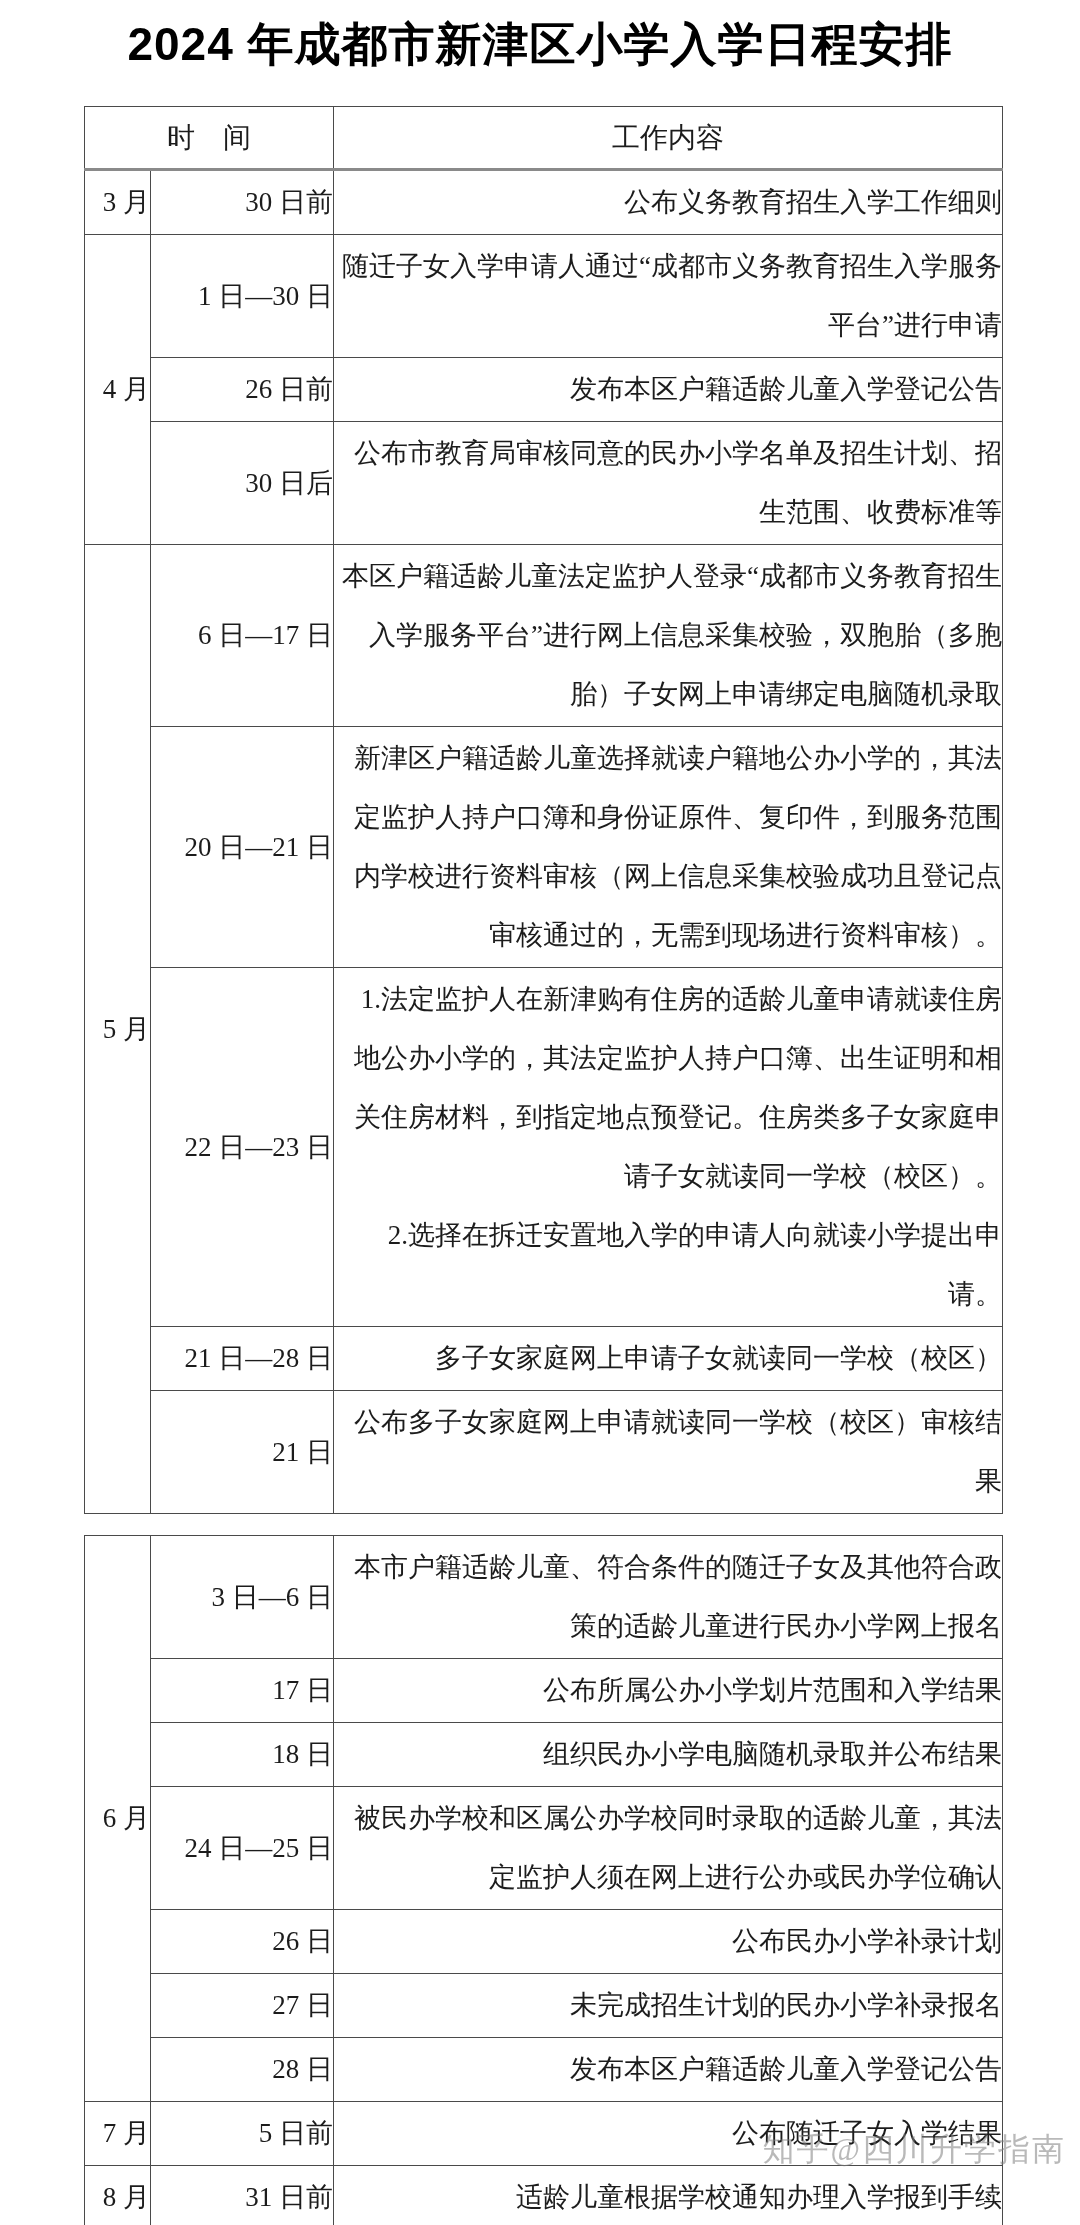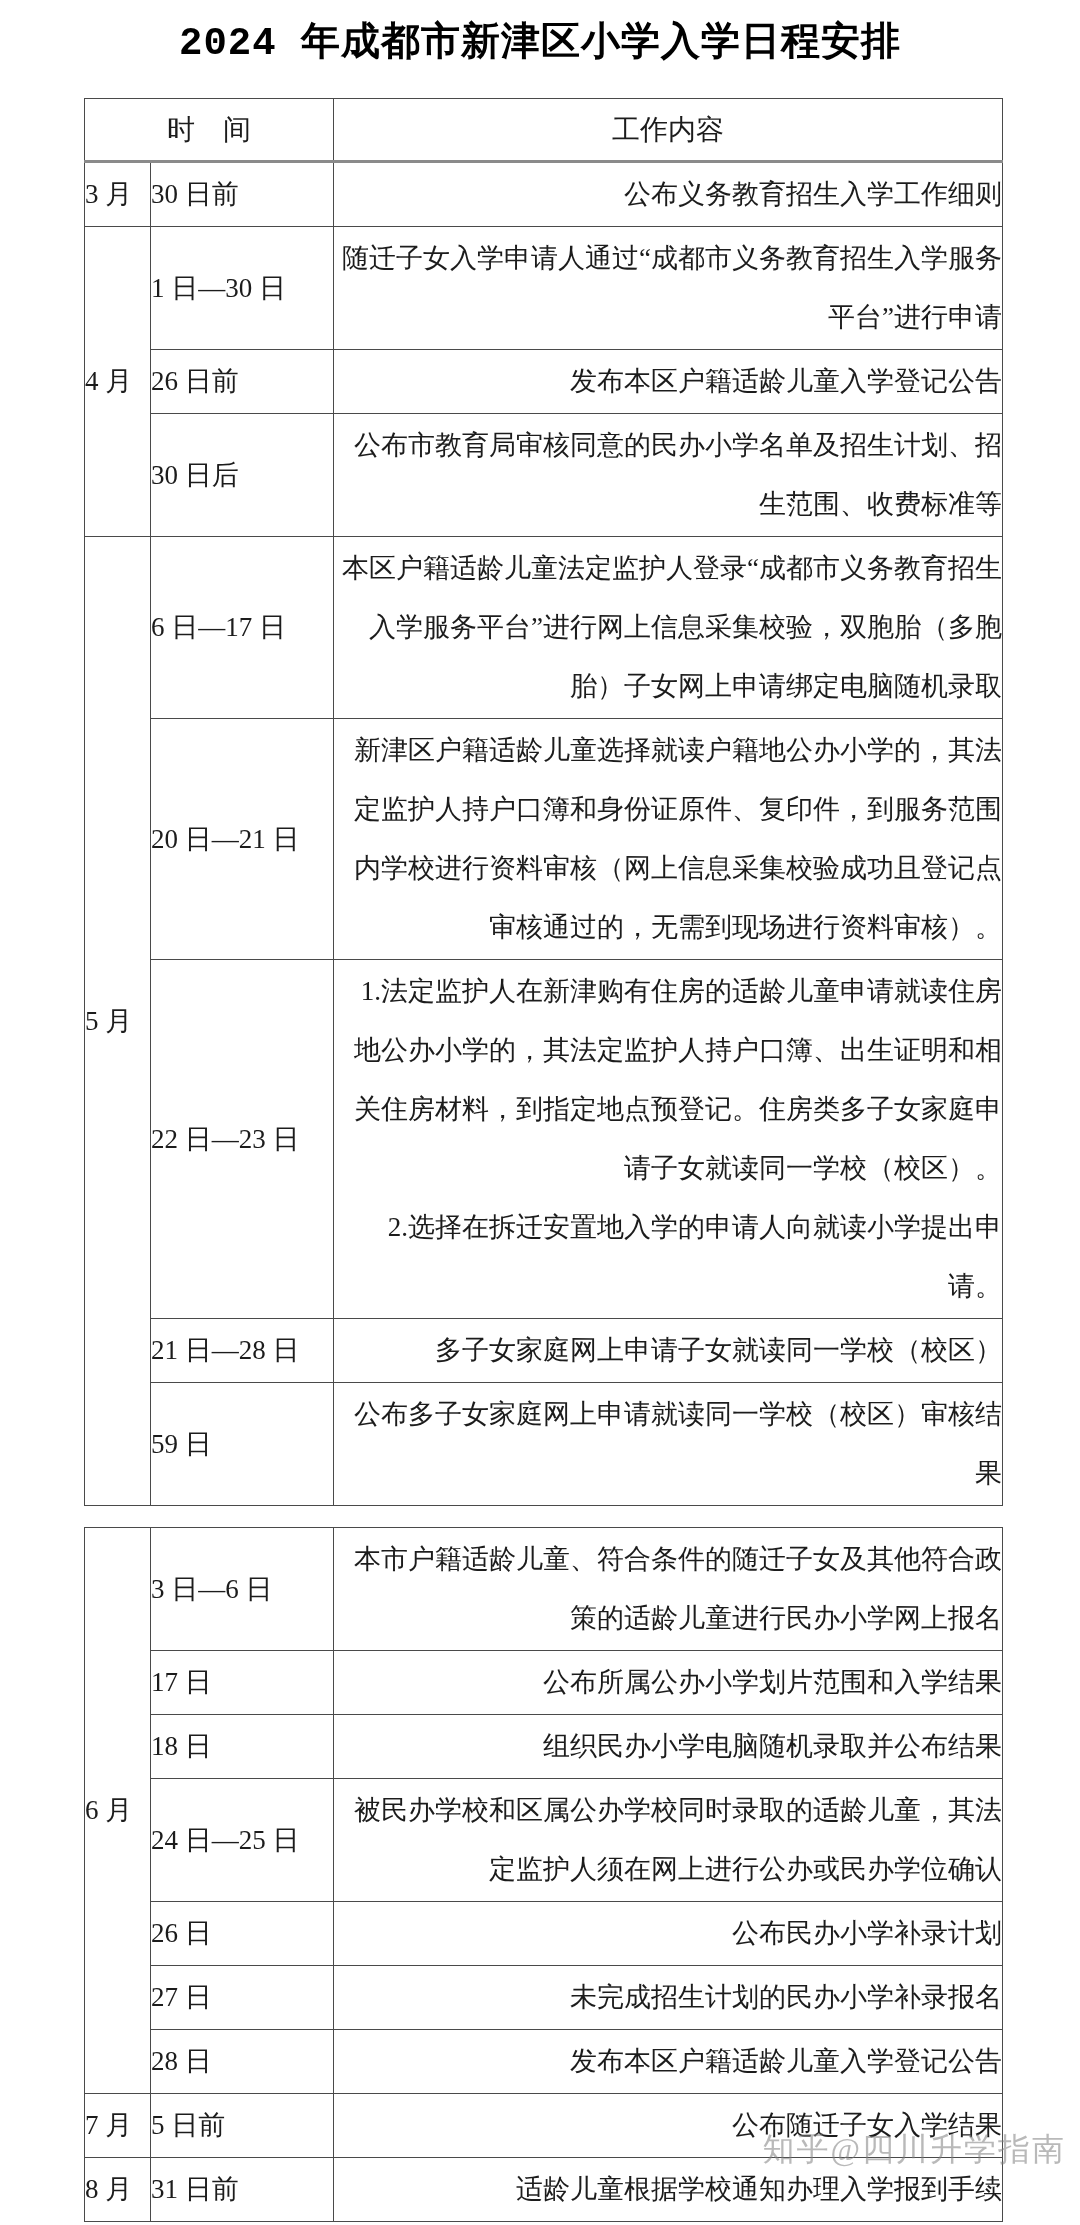--- a/index.html
+++ b/index.html
@@ -4,25 +4,25 @@
 <style>
   html,body{margin:0;padding:0;background:#ffffff;}
   body{
     width:1080px;height:2225px;overflow:hidden;position:relative;
     font-family:"Liberation Serif","DejaVu Serif",serif;
     color:#1c1c1c;
   }
   .page-title{
     margin-top:14px;
     text-align:center;
-    font-size:39px;
+    font-size:46px;
     font-weight:bold;
     letter-spacing:1px;
     color:#000;
-    font-family:Liberation Mono, monospace;
+    font-family:Liberation Sans, sans-serif;
   }
   .tbl-wrap{margin-left:84px;}
   table.sched{
     border-collapse:collapse;
     table-layout:fixed;
     width:918px;
     background:#fff;
   }
   table.sched col.c-month{width:66px;}
   table.sched col.c-day{width:183px;}
@@ -37,21 +37,21 @@
   table.sched thead th{
     font-family:"Liberation Sans","DejaVu Sans",sans-serif;
     font-weight:500;
     text-align:center;
     font-size:28px;
     border-bottom:3px solid #8a8a8a;
     padding:1px 0;
     border-radius:27px;
   }
   td.month, td.day{
-    text-align:left;
+    text-align:right;
     white-space:nowrap;
   }
   td.content{
     text-align:right;
     padding:2px 10px 2px 6px;
     white-space:pre-line;
   }
   .t1{margin-top:30px;}
   .t2{margin-top:21px;}
   .watermark{
@@ -115,21 +115,21 @@
       <tr>
         <td class="day">22 日—23 日</td>
         <td class="content">1.法定监护人在新津购有住房的适龄儿童申请就读住房地公办小学的，其法定监护人持户口簿、出生证明和相关住房材料，到指定地点预登记。住房类多子女家庭申请子女就读同一学校（校区）。
 2.选择在拆迁安置地入学的申请人向就读小学提出申请。</td>
       </tr>
       <tr>
         <td class="day">21 日—28 日</td>
         <td class="content">多子女家庭网上申请子女就读同一学校（校区）</td>
       </tr>
       <tr>
-        <td class="day">59 日</td>
+        <td class="day">21 日</td>
         <td class="content">公布多子女家庭网上申请就读同一学校（校区）审核结果</td>
       </tr>
     </tbody>
   </table>
 </div>
 
 <div class="tbl-wrap t2">
   <table class="sched">
     <colgroup>
         <col class="c-month">

